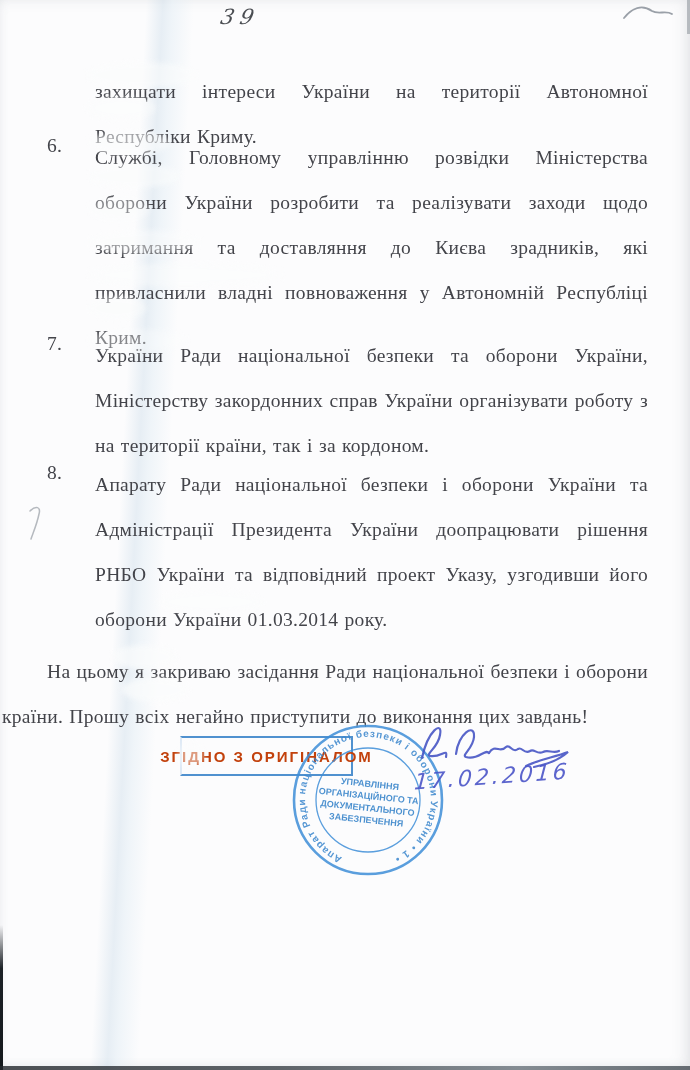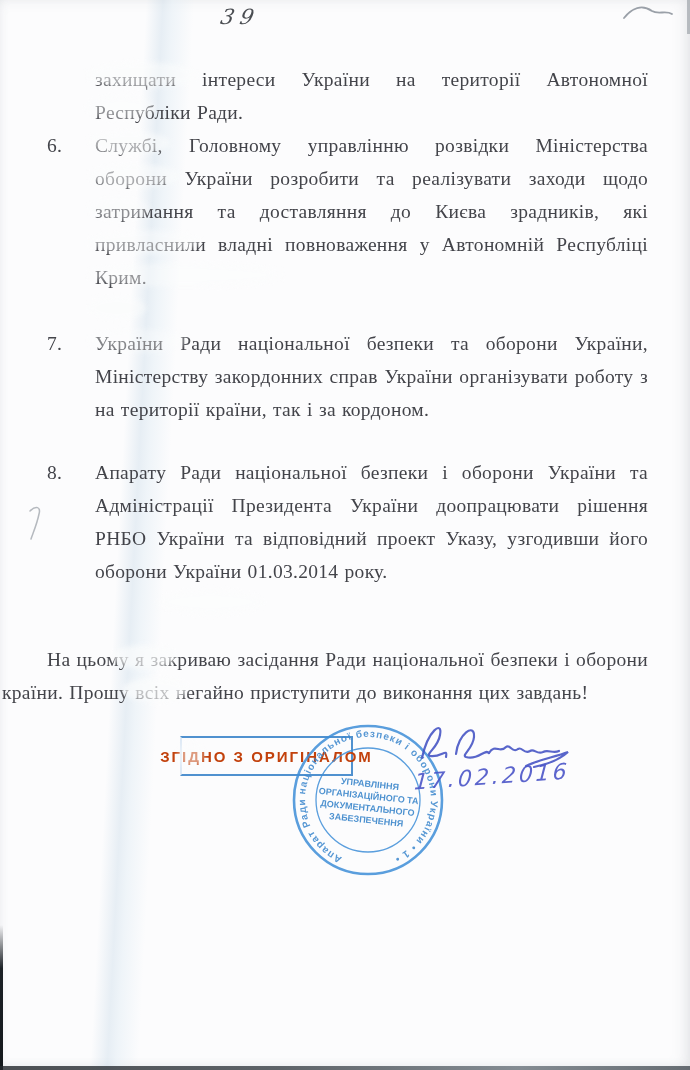--- a/index.html
+++ b/index.html
@@ -12,21 +12,21 @@
     transform:rotate(3deg);pointer-events:none;}
   .edge-left{position:absolute;left:0;top:925px;width:3px;height:145px;
     background:linear-gradient(180deg,rgba(20,24,28,0),#1c2126 30%,#14181c);}
   .edge-bottom{position:absolute;left:0;bottom:0;width:690px;height:4px;opacity:.8;
     background:linear-gradient(90deg,#23272c,#3a4046 40%,#6a737b 75%,#464d54);}
   .edge-right-top{position:absolute;right:0;top:0;width:3px;height:34px;background:#8b9199;opacity:.55;}
   .smudge{position:absolute;border-radius:50%;background:rgba(251,252,253,.8);filter:blur(2.4px);pointer-events:none;}
   
   .scan-text{color:#43444a;font-size:19.5px;letter-spacing:.3px;word-spacing:1px;}
   .par{position:absolute;width:553px;left:95px;}
-  .line{height:33px;line-height:33px;white-space:nowrap;}
+  .line{height:33px;line-height:33px;white-space:nowrap;margin-top:12px;}
   .line.just{white-space:normal;text-align:justify;text-align-last:justify;overflow:hidden;}
   .item-num{position:absolute;left:47px;width:34px;height:33px;line-height:33px;}
   .closing{position:absolute;left:2px;top:643px;width:646px;}
   .closing .first{padding-left:45px;}
   .page-number{position:absolute;left:221px;top:5px;font-family:"DejaVu Serif",serif;font-style:italic;
     font-size:21px;letter-spacing:6px;color:#4a4d52;transform:skewX(-12deg);}
   
   .stamp-rect{position:absolute;left:180px;top:736px;width:169px;height:36px;
     border:2px solid rgba(43,122,197,.82);border-left:2px solid rgba(43,122,197,.15);
     display:flex;align-items:center;justify-content:center;
@@ -53,21 +53,21 @@
     <path d="M2,16 C10,6 20,2 30,9 C36,13 44,8 50,12" fill="none" stroke="#9aa0a8" stroke-width="1.8" stroke-linecap="round"></path>
   </svg>
   <svg class="margin-mark" viewBox="0 0 18 40">
     <path d="M4,8 C10,2 15,4 13,11 C11,21 7,30 5,36" fill="none" stroke="#979da4" stroke-width="1.5" stroke-linecap="round" opacity=".7"></path>
   </svg>
 
   <div class="page-number">39</div>
 
   <div class="par scan-text" style="top:63px">
     <div class="line just">захищати інтереси України на території Автономної</div>
-    <div class="line">Республіки Ради.</div>
+    <div class="line">Республіки Криму.</div>
   </div>
 
   <div class="item-num scan-text" style="top:129px">6.</div>
   <div class="par scan-text" style="top:129px">
     <div class="line just">Службі, Головному управлінню розвідки Міністерства</div>
     <div class="line just">оборони України розробити та реалізувати заходи щодо</div>
     <div class="line just">затримання та доставляння до Києва зрадників, які</div>
     <div class="line just">привласнили владні повноваження у Автономній Республіці</div>
     <div class="line">Крим.</div>
   </div>

